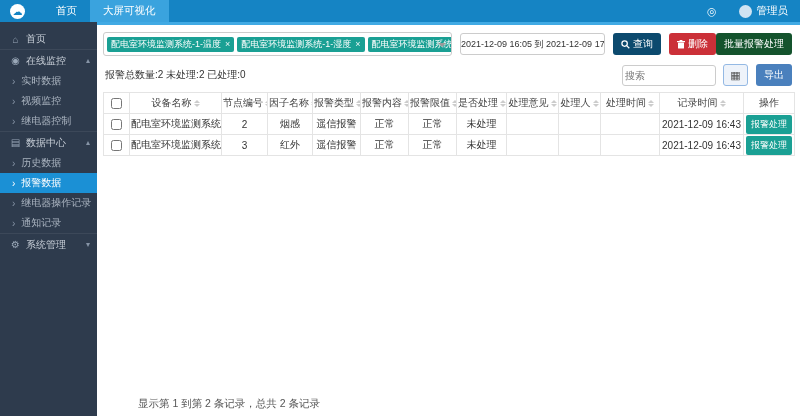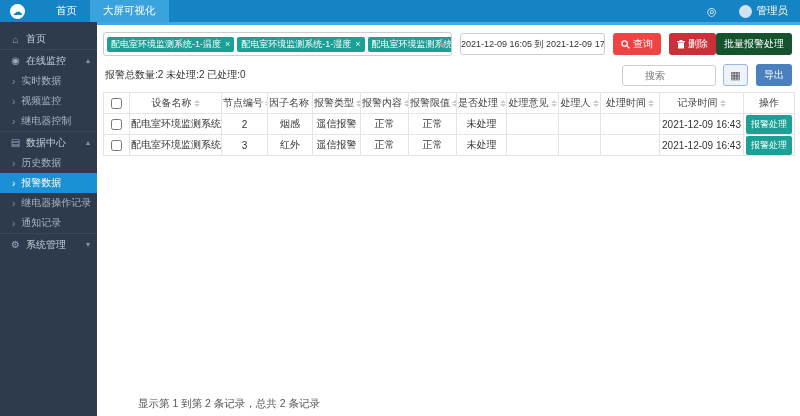--- a/index.html
+++ b/index.html
@@ -35,28 +35,28 @@
   .main { position:absolute; top:22px; left:97px; right:0; bottom:0; background:#fff; border-top:3px solid #41aae4; }
 
   .filter-bar { display:flex; align-items:center; margin:7px 8px 0 6px; }
   .tag-select { position:relative; width:356px; height:24px; border:1px solid #ccc; border-radius:3px; background:#fff; display:flex; align-items:center; padding:0 16px 0 3px; overflow:hidden; cursor:pointer; }
   .tag { display:inline-flex; align-items:center; background:#1aa094; color:#fff; font-size:9px; line-height:1; padding:3px 4px; border-radius:2px; margin-right:3px; white-space:nowrap; flex-shrink:0; }
   .tag .x { margin-left:4px; font-size:9px; opacity:.9; cursor:pointer; }
   .sel-caret { position:absolute; right:5px; top:10px; width:0; height:0; border:4px solid transparent; border-top-color:#999; }
   .date-input { width:148px; height:22px; border:1px solid #ccc; border-radius:3px; font-size:9px; text-align:center; color:#333; margin-left:8px; font-family:inherit; }
   .btn { height:22px; border:none; border-radius:3px; color:#fff; font-size:10px; display:inline-flex; align-items:center; padding:0 8px; margin-left:8px; cursor:pointer; white-space:nowrap; font-family:inherit; }
   .btn svg { margin-right:3px; }
-  .btn-query { background:#ef4444; }
+  .btn-query { background:#0c4a6e; }
   .btn-del { background:#cb3038;text-align:center; }
   .btn-batch { background:#14532d; margin-left:auto; }
 
   .summary-bar { display:flex; align-items:center; margin:8px 8px 0 8px; }
   .summary-text { font-size:10px; color:#333; }
   .right-tools { margin-left:auto; display:flex; align-items:center; }
-  .search-input { width:94px; height:21px; border:1px solid #ccc; border-radius:3px; font-size:10px; padding:0 22px; color:#333; font-family:inherit; }
+  .search-input { width:94px; height:21px; border:1px solid #ccc; border-radius:3px; font-size:10px; padding:0 2px; color:#333; font-family:inherit; }
   .grid-btn { width:25px; height:22px; border:1px solid #94b9e4; background:#eef3fa; border-radius:3px; margin-left:7px; font-size:11px; color:#555; cursor:pointer; line-height:1; }
   .btn-export { background:#4a80bd; margin-left:8px; }
 
   table.data-table { border-collapse:collapse; table-layout:fixed; margin:6px 6px 0 6px; width:691px; font-size:10px; color:#333; }
   .data-table th, .data-table td { border:1px solid #e4e4e4; height:21px; text-align:center; overflow:hidden; white-space:nowrap; padding:0 1px; }
   .data-table th { color:#444; font-weight:normal; cursor:pointer; }
   .sort { display:inline-flex; flex-direction:column; margin-left:2px; vertical-align:middle; }
   .sort i { width:0; height:0; border:3px solid transparent; display:block; }
   .sort .up { border-bottom-color:#ccc; margin-bottom:1px; }
   .sort .dn { border-top-color:#ccc; }

